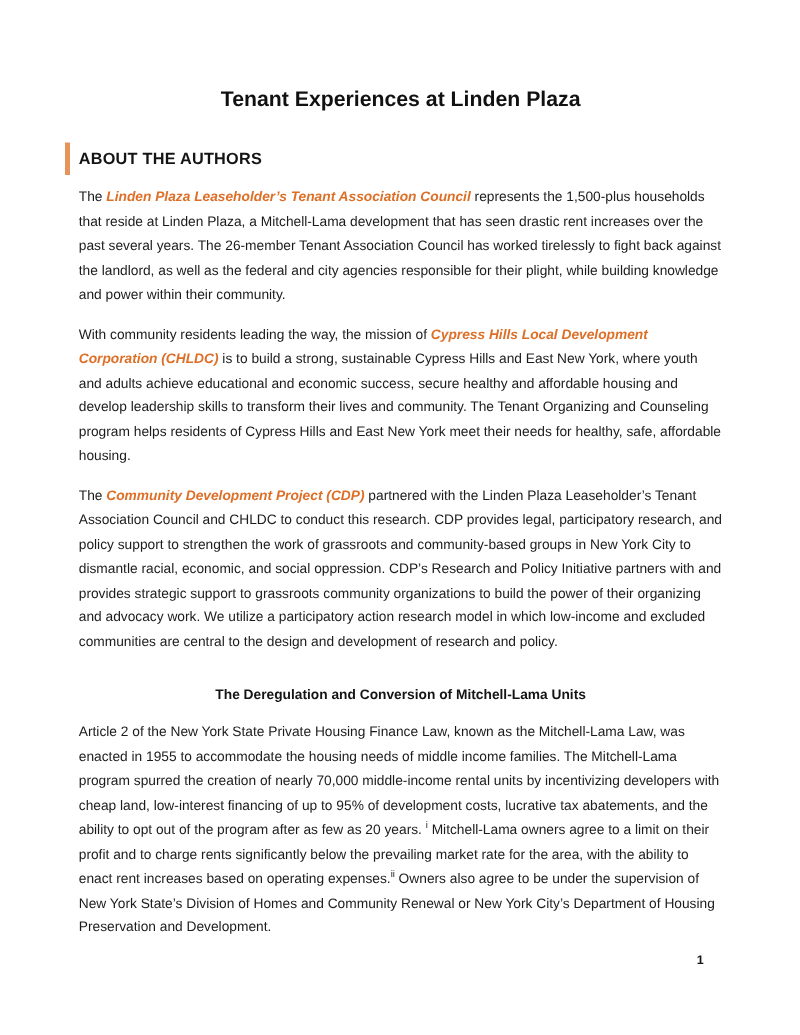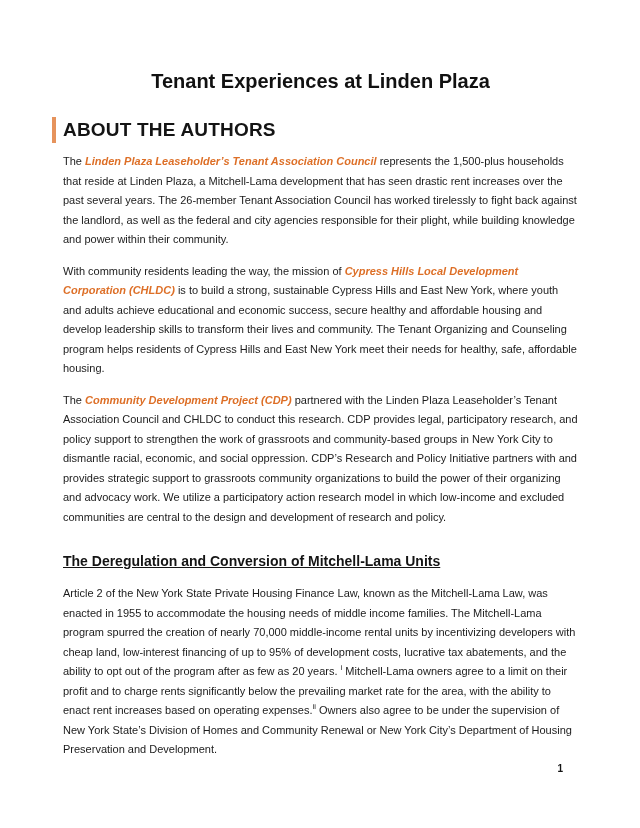--- a/index.html
+++ b/index.html
@@ -9,42 +9,42 @@
     box-sizing:border-box;
     padding:70px 62px 0 63px;
     background:#ffffff;
     font-family:"Liberation Sans",sans-serif;
     color:#1b1b1b;
     overflow:hidden;
   }
   .doc-title{
     margin:0 0 24px 0;
     text-align:center;
-    font-size:20px;
+    font-size:17px;
     font-weight:bold;
     color:#111;
   }
   section{display:block;}
   section + section{margin-top:26px;}
   .sec-heading{
     margin:0 0 9px -11px;
     padding-left:7px;
     border-left:4px solid var(--accent-bar,#E6935C);
-    font-size:19px;
+    font-size:13px;
     font-weight:bold;
     letter-spacing:0.2px;
     color:#141414;
     line-height:26px;
   }
   .subheading{
-    font-size:14px;
+    font-size:11px;
     font-weight:bold;
-    text-decoration:underline;
     margin:0 0 15px 0;
     color:#141414;
+    text-align:center;
   }
   .body-par{
     margin:0 0 12px 0;
     font-size:11px;
     line-height:19.5px;
     text-align:left;
   }
   .org{
     color:var(--accent-text,#DD6F27);
     font-weight:bold;

